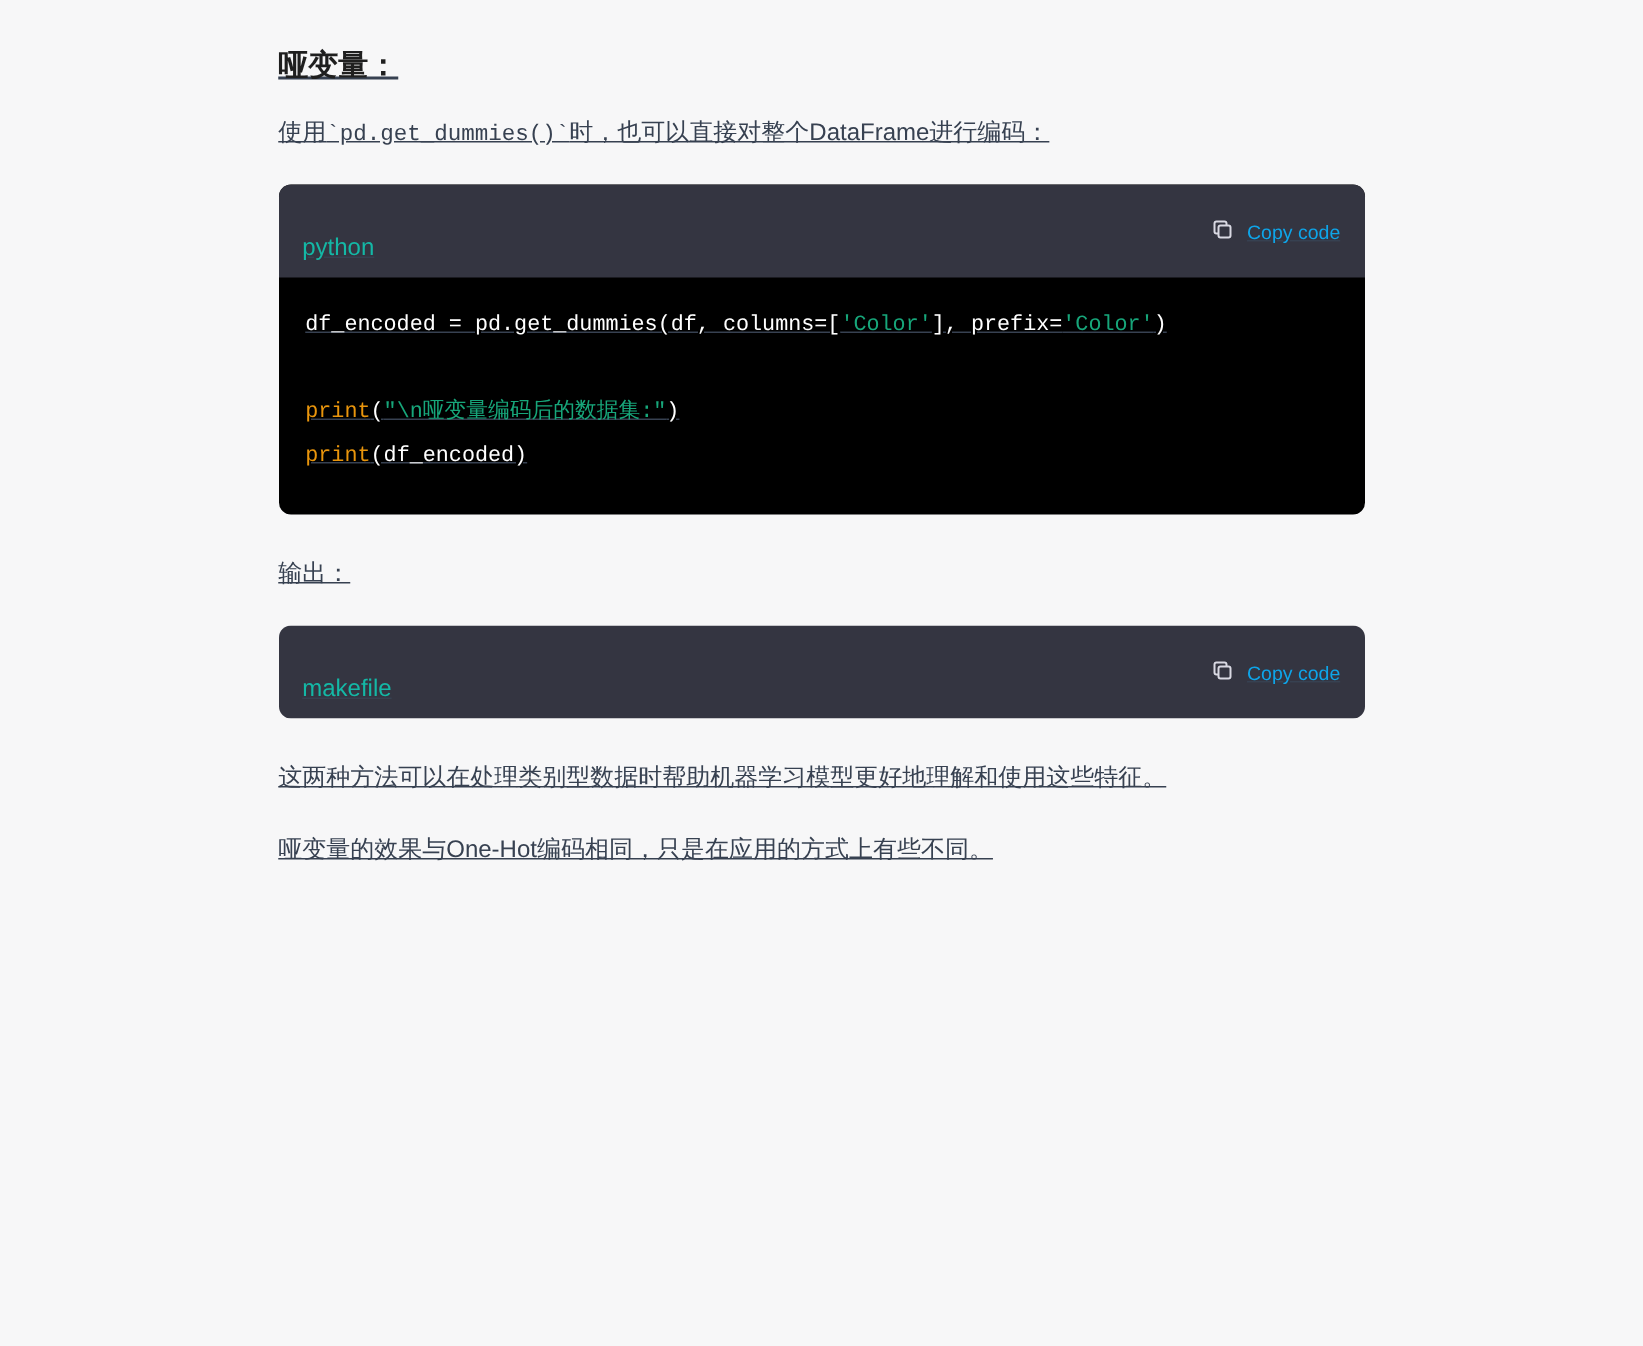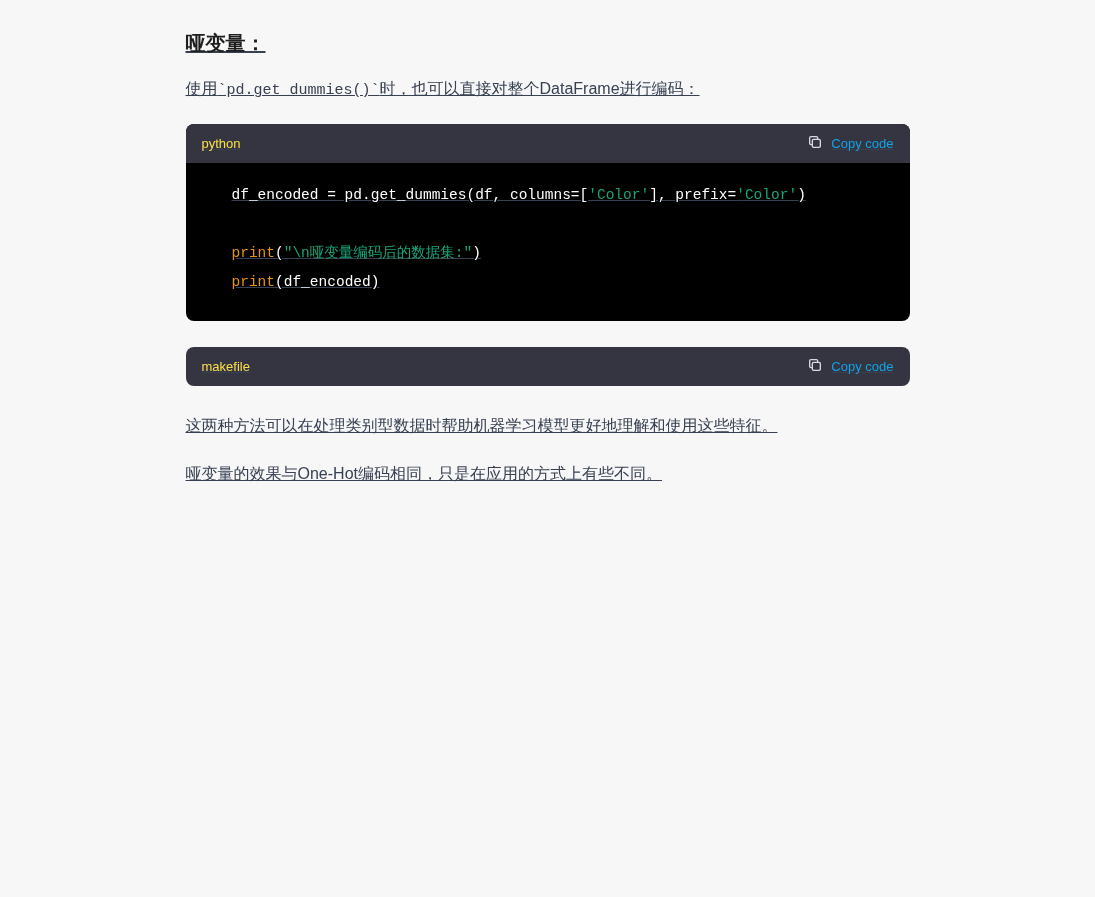--- a/index.html
+++ b/index.html
@@ -3,24 +3,24 @@
   <meta charset="utf-8">
   <style>
     * { margin: 0; padding: 0; box-sizing: border-box; }
     body { background: #f7f7f8; font-family: -apple-system, BlinkMacSystemFont, "Segoe UI", Helvetica, Arial, sans-serif; color: #374151; }
     .container { max-width: 900px; margin: 0 auto; padding: 30px 88px 40px 88px; text-decoration: underline; }
     h3.section-title { font-size: 20px; font-weight: 700; color: #1f1f1f; margin-bottom: 18px; }
     p.prose { font-size: 16px; line-height: 1.75; color: #374151; margin-bottom: 20px; }
     code.inline { font-family: "SFMono-Regular", Consolas, "Liberation Mono", Menlo, monospace; font-size: 15px; }
     .codeblock { background: #000; border-radius: 8px; overflow: hidden; margin-bottom: 26px; }
     .codeblock-header { background: #343541; color: #d9d9e3; display: flex; justify-content: space-between; align-items: center; padding: 10px 16px; font-size: 13px; }
-    .lang-label { color: #fde047; font-size: 13px; }
+    .lang-label { color: #14b8a6; font-size: 16px; margin-top: 24px; }
     .copy-btn { display: flex; align-items: center; gap: 8px; color: #0ea5e9; font-size: 13px; cursor: pointer; background: none; border: none; }
     .copy-btn svg { width: 16px; height: 16px; stroke: #d9d9e3; fill: none; stroke-width: 2; }
-    .codeblock pre { padding: 18px 18px 24px 18px; font-family: "SFMono-Regular", Consolas, "Liberation Mono", Menlo, monospace; font-size: 14.5px; line-height: 2.0; color: #fff; white-space: pre; overflow-x: auto; margin-left: 28px; }
+    .codeblock pre { padding: 18px 18px 24px 18px; font-family: "SFMono-Regular", Consolas, "Liberation Mono", Menlo, monospace; font-size: 14.5px; line-height: 2.0; color: #fff; white-space: pre; overflow-x: auto; }
     .tok-str { color: #17a67a; }
     .tok-call { color: #e9950c; }
     .output-block pre { line-height: 2.2; color: #fff; }
   </style>
 </head>
 <body>
 
 <div class="container">
 
   <h3 class="section-title">哑变量：</h3>
@@ -41,20 +41,21 @@
         </span>
         <span>Copy code</span>
       </button>
     </div>
     <pre><span>df_encoded = pd.get_dummies(df, columns=[</span><span class="tok-str">'Color'</span><span>], prefix=</span><span class="tok-str">'Color'</span><span>)</span>
 
 <span class="tok-call">print</span><span>(</span><span class="tok-str">"\n哑变量编码后的数据集:"</span><span>)</span>
 <span class="tok-call">print</span><span>(df_encoded)</span></pre>
   </div>
 
+  <p class="prose">输出：</p>
 
   <div class="codeblock output-block">
     <div class="codeblock-header">
       <span class="lang-label">makefile</span>
       <button class="copy-btn">
         <span>
           <svg viewBox="0 0 24 24">
               <rect x="8" y="8" width="12" height="12" rx="2"></rect>
               <path d="M16 8V6a2 2 0 0 0-2-2H6a2 2 0 0 0-2 2v8a2 2 0 0 0 2 2h2"></path>
             </svg>

